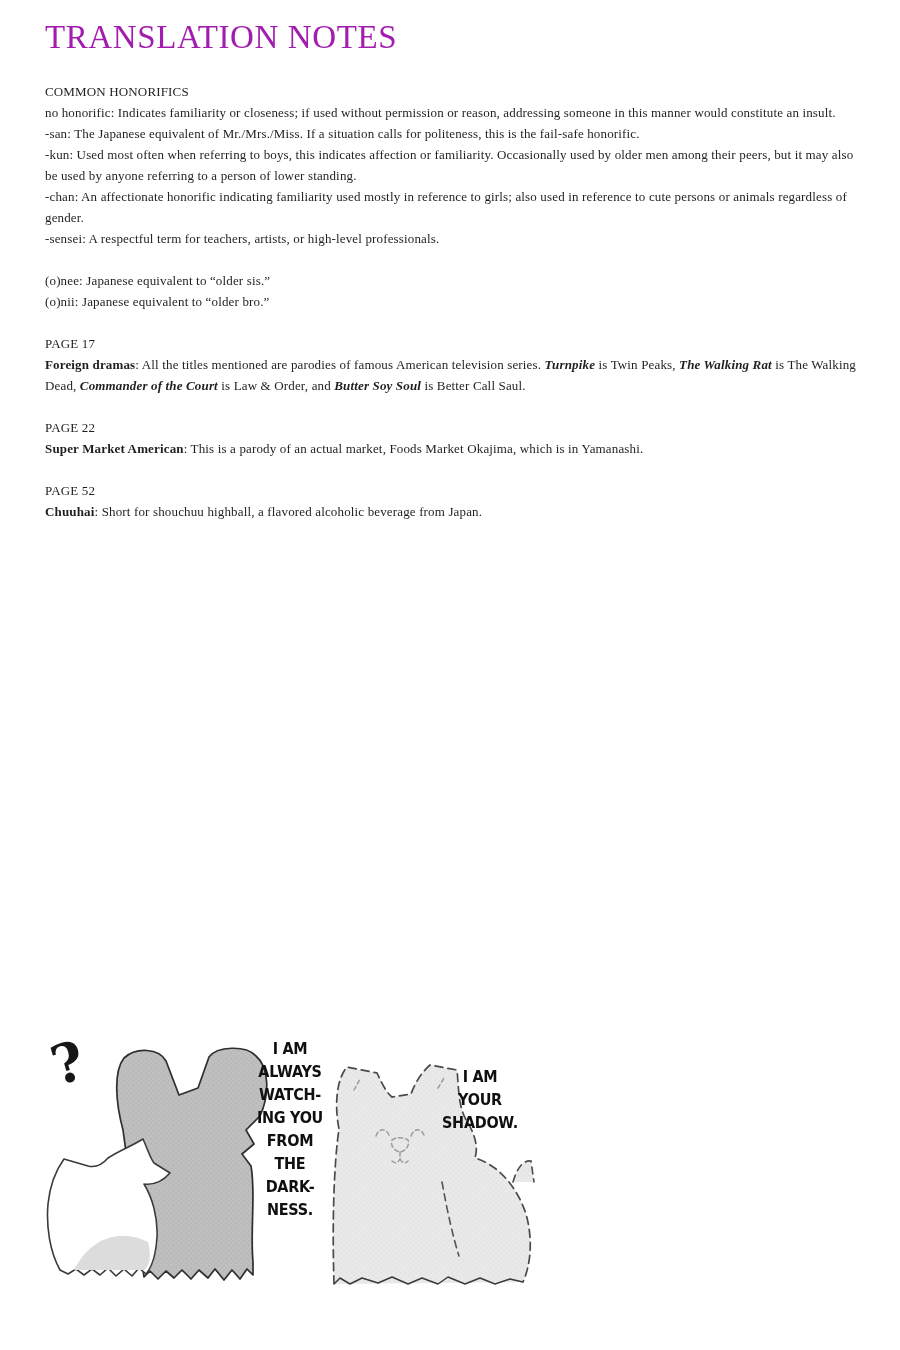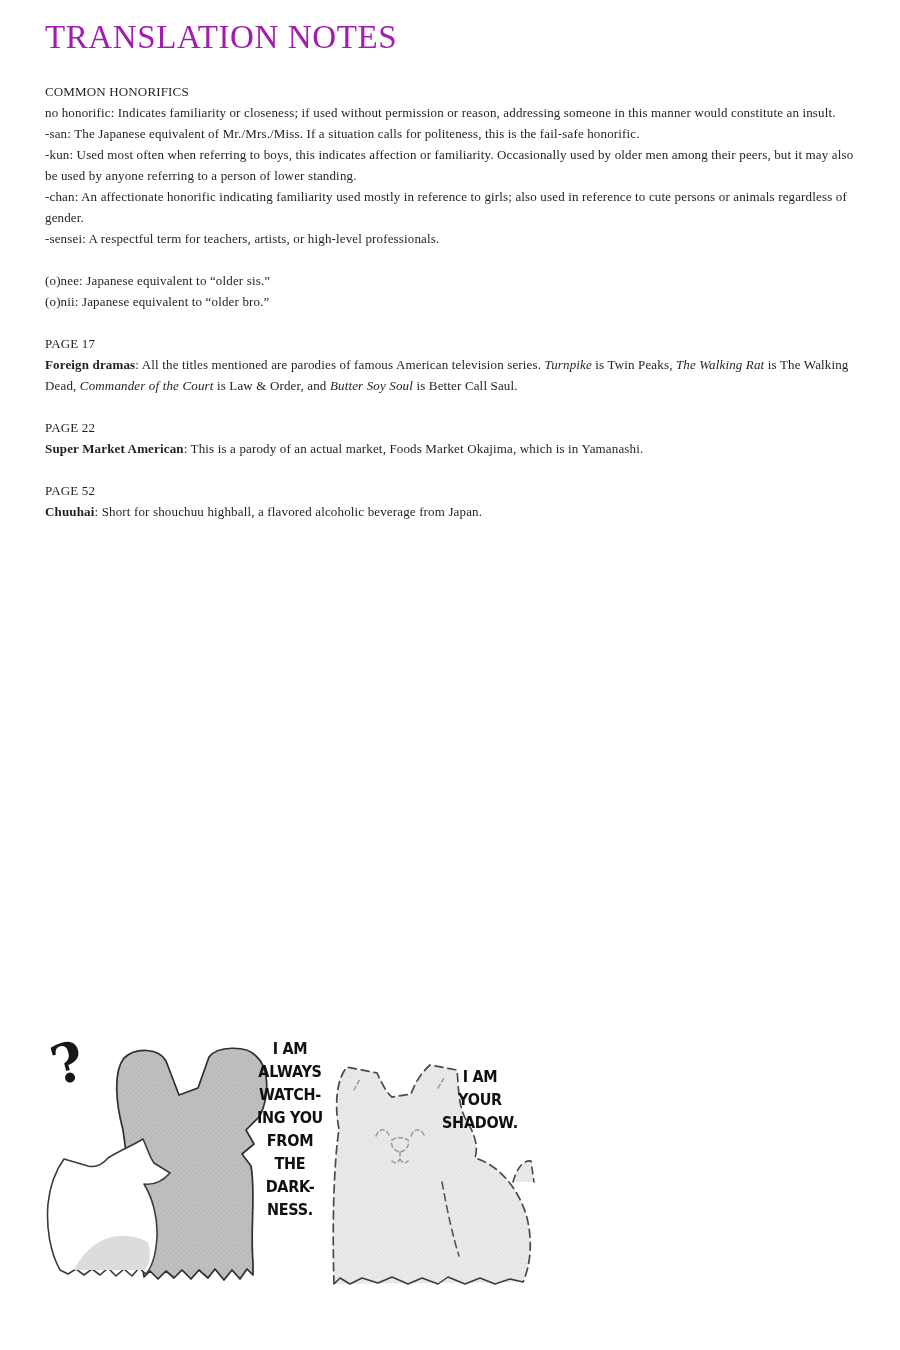--- a/index.html
+++ b/index.html
@@ -12,21 +12,21 @@
   h1.title{
     font-family:"Liberation Serif",serif;font-weight:400;
     font-size:33px;line-height:42px;letter-spacing:.6px;
     color:#a21caf;margin:0 0 23px 0;
   }
   .notes{font-size:13px;line-height:21px;letter-spacing:.15px;width:815px;color:#1f1f1f}
   .notes p{margin:0 0 21px 0}
   .seg-p{font-style:normal;font-weight:400}
   .seg-i{}
   .seg-b{font-weight:700}
-  .seg-bi{font-weight:400;font-style:italic}
+  .seg-bi{font-weight:700;font-style:italic}
 
   .illus{position:absolute;left:40px;top:1032px;width:510px;height:275px}
   .illus svg{position:absolute;left:0;top:0;display:block}
   .qmark{
     position:absolute;left:12px;top:4px;line-height:1;
     font-family:"DejaVu Serif",serif;font-weight:700;font-size:54px;color:#161616;
     transform:rotate(-16deg);
   }
   .speech{
     position:absolute;text-align:center;color:#101010;

